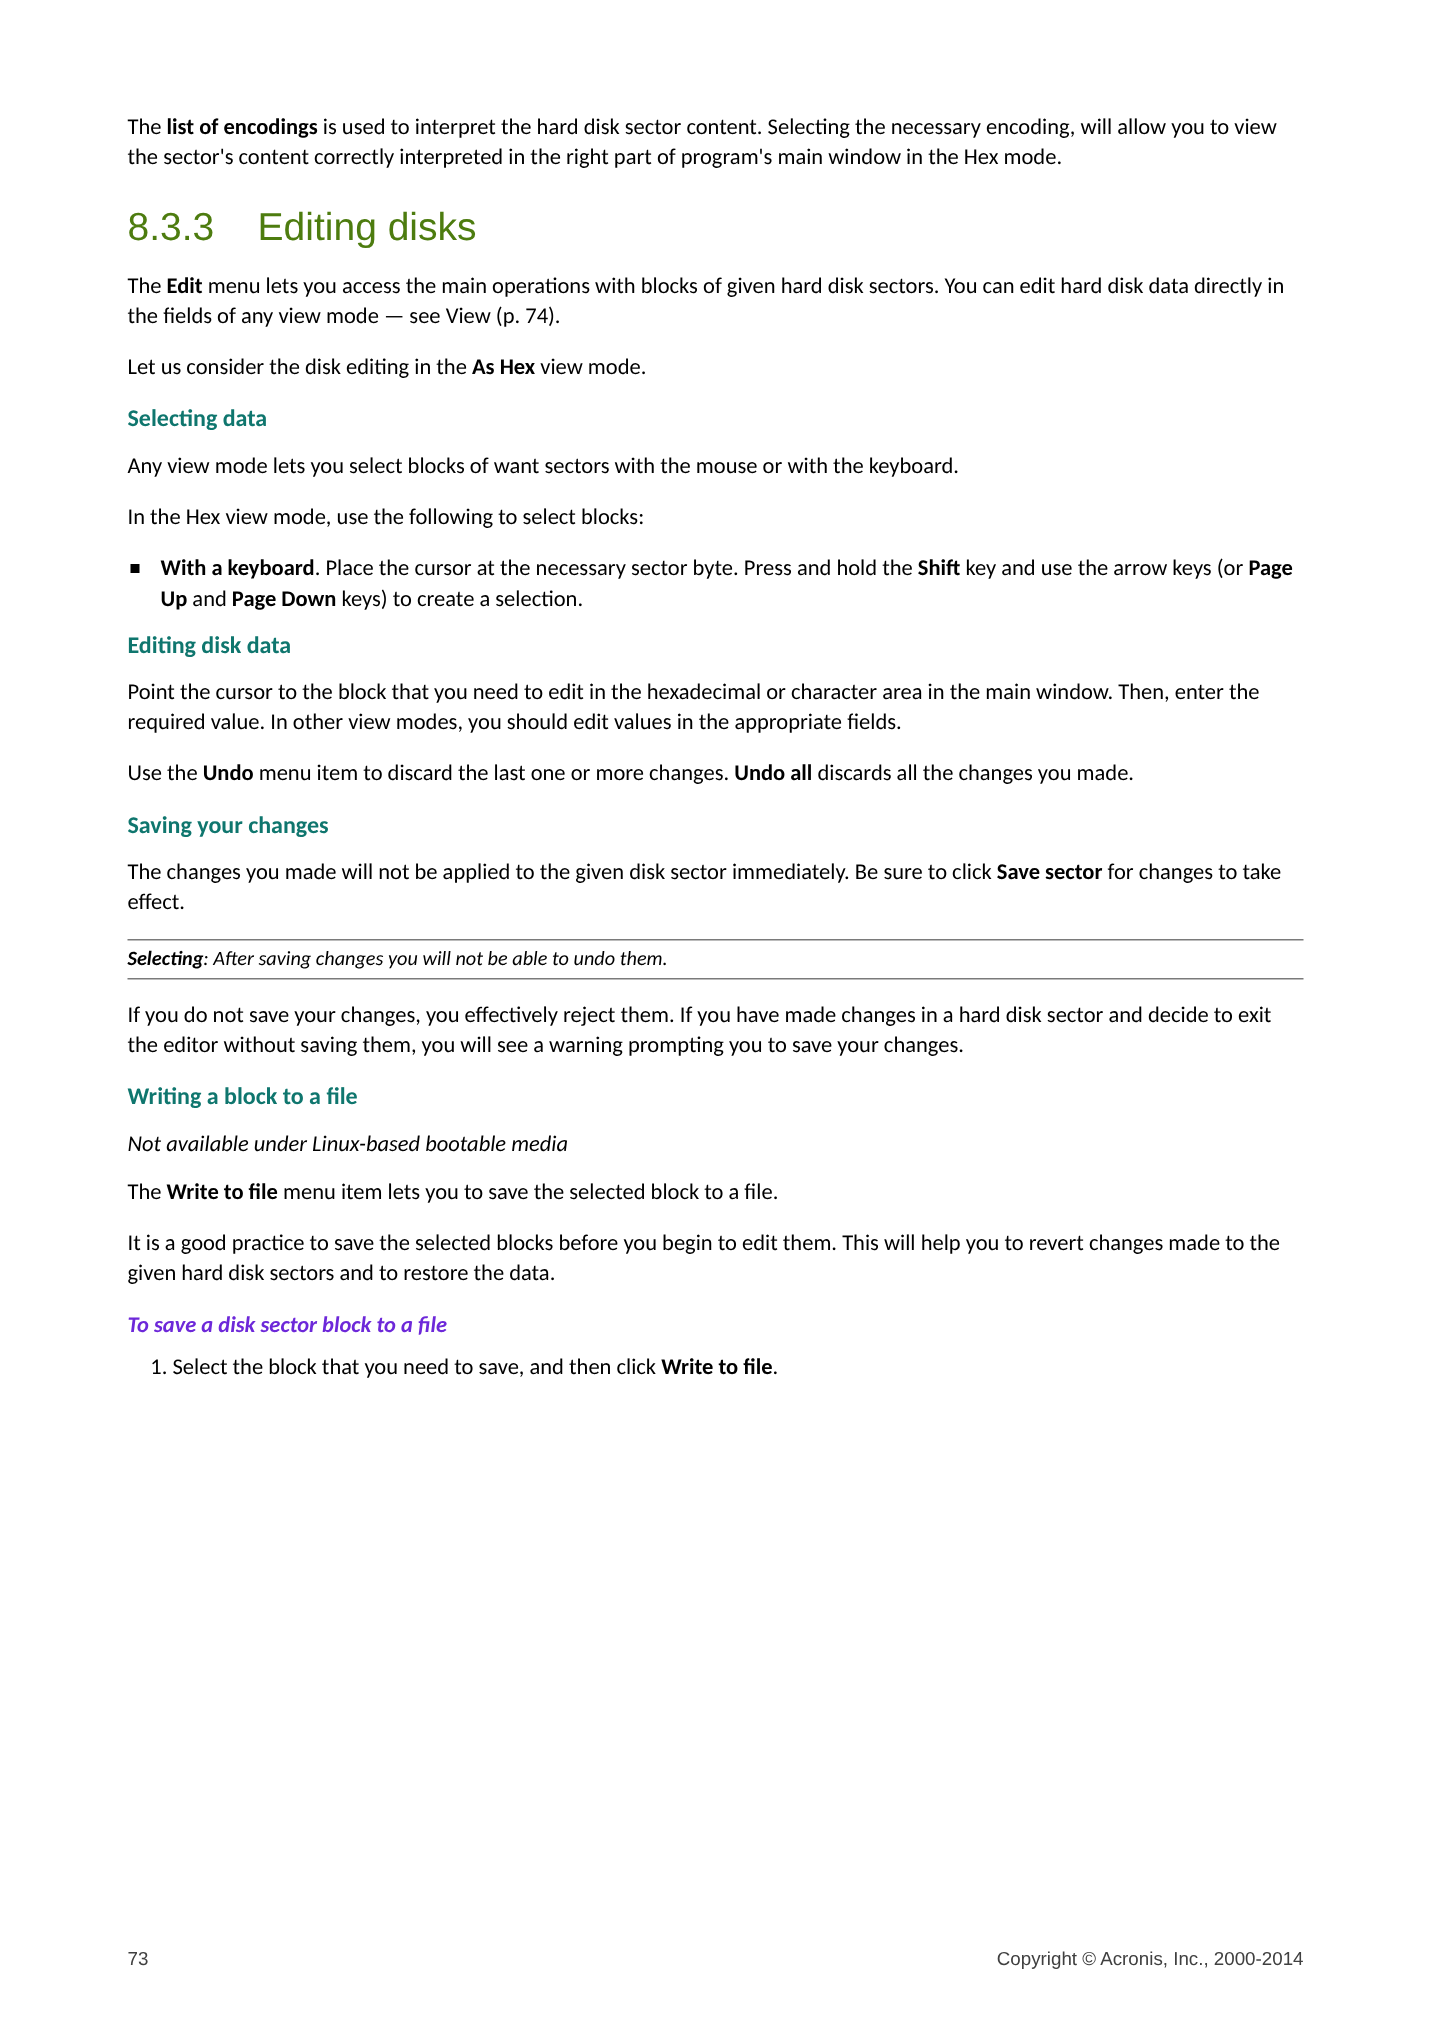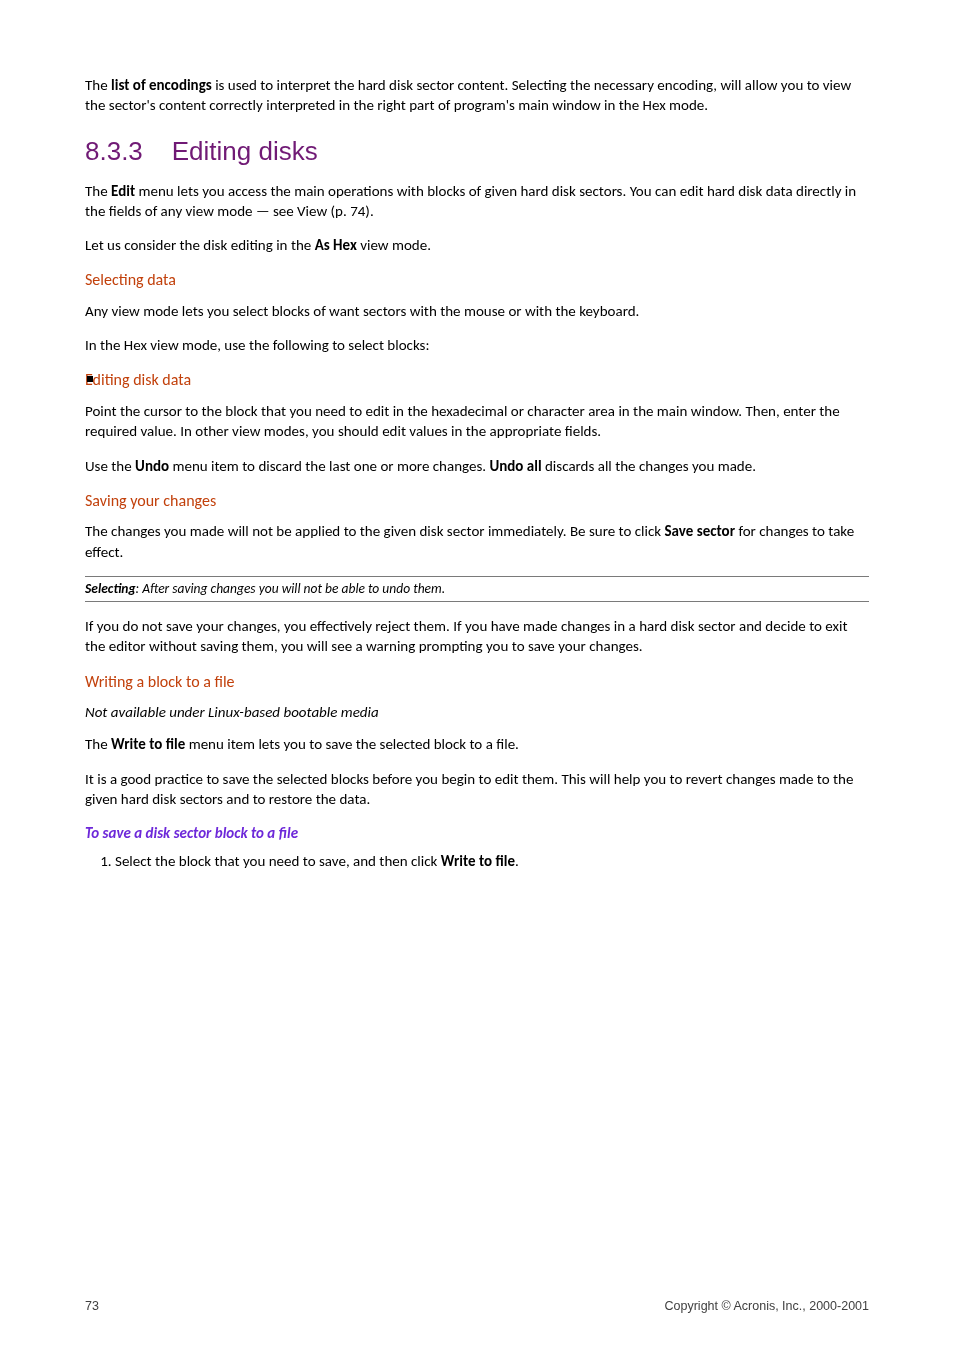--- a/index.html
+++ b/index.html
@@ -9,33 +9,33 @@
     color: #000;
     background: #fff;
     width: 954px;
     min-height: 1349px;
     padding: 75px 85px 40px 85px;
     position: relative;
     line-height: 1.35;
   }
   .para { margin-bottom: 14px; }
   .h2 {
-    color: #701a75;
+    color: #4d7c0f;
     font-size: 26px;
     font-weight: 400;
     margin-top: 18px;
     margin-bottom: 12px;
     font-family: "Segoe UI", Tahoma, Arial, sans-serif;
   }
   .h3 {
     font-size: 16px;
-    font-weight: 400;
+    font-weight: 700;
     margin-top: 8px;
     margin-bottom: 10px;
-    color: #c2410c;
+    color: #0f766e;
   }
   .h4 {
     font-size: 15px;
     font-weight: 700;
     font-style: italic;
     margin-top: 6px;
     margin-bottom: 8px;
     color: #6d28d9;
   }
   ul.squares {
@@ -108,20 +108,21 @@
 <div class="para">The <b>Edit</b> menu lets you access the main operations with blocks of given hard disk sectors. You can edit hard disk data directly in the fields of any view mode — see View (p. 74).</div>
 <div class="para">Let us consider the disk editing in the <b>As Hex</b> view mode.</div>
 
 <div class="h3">Selecting data</div>
 
 <div class="para">Any view mode lets you select blocks of want sectors with the mouse or with the keyboard.</div>
 <div class="para">In the Hex view mode, use the following to select blocks:</div>
 
 <ul class="squares">
   <li>
+    <div><b>With a keyboard</b>. Place the cursor at the necessary sector byte. Press and hold the <b>Shift</b> key and use the arrow keys (or <b>Page Up</b> and <b>Page Down</b> keys) to create a selection.</div>
   </li>
 </ul>
 
 <div class="h3">Editing disk data</div>
 
 <div class="para">Point the cursor to the block that you need to edit in the hexadecimal or character area in the main window. Then, enter the required value. In other view modes, you should edit values in the appropriate fields.</div>
 <div class="para">Use the <b>Undo</b> menu item to discard the last one or more changes. <b>Undo all</b> discards all the changes you made.</div>
 
 <div class="h3">Saving your changes</div>
 
@@ -139,14 +140,14 @@
 <div class="para">It is a good practice to save the selected blocks before you begin to edit them. This will help you to revert changes made to the given hard disk sectors and to restore the data.</div>
 
 <div class="h4">To save a disk sector block to a file</div>
 
 <ol>
   <li>Select the block that you need to save, and then click <b>Write to file</b>.</li>
 </ol>
 
 <div class="footer">
   <span>73</span>
-  <span>Copyright © Acronis, Inc., 2000-2001</span>
+  <span>Copyright © Acronis, Inc., 2000-2014</span>
 </div>
 
 </body></html>

